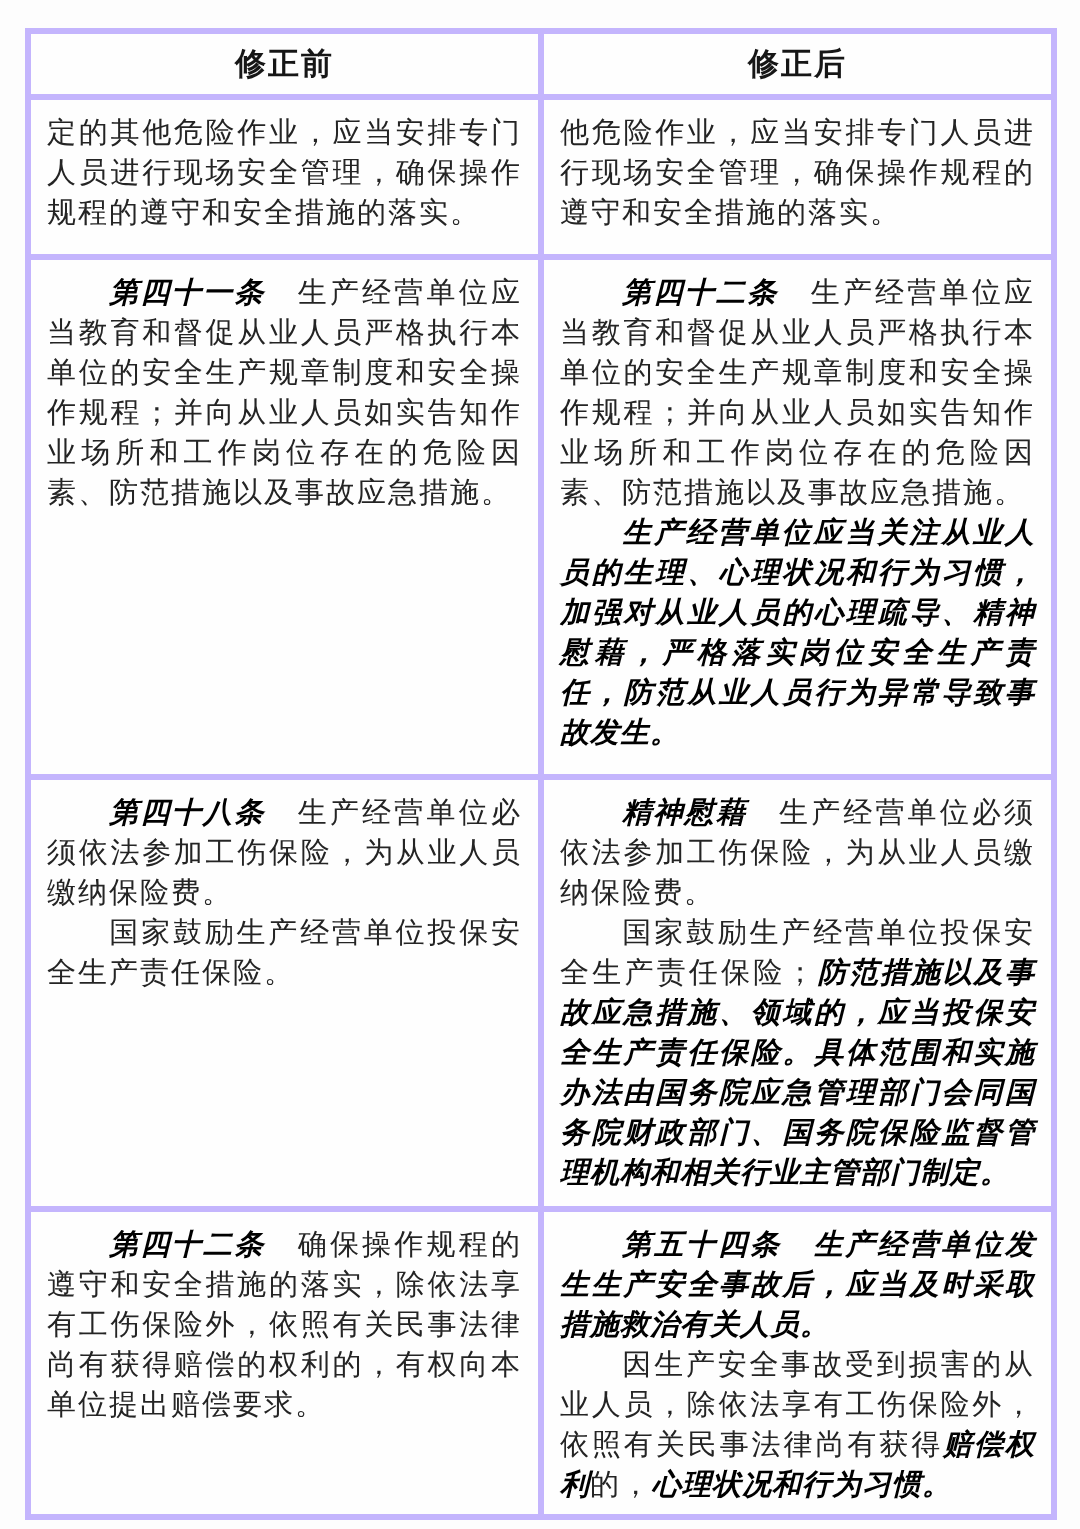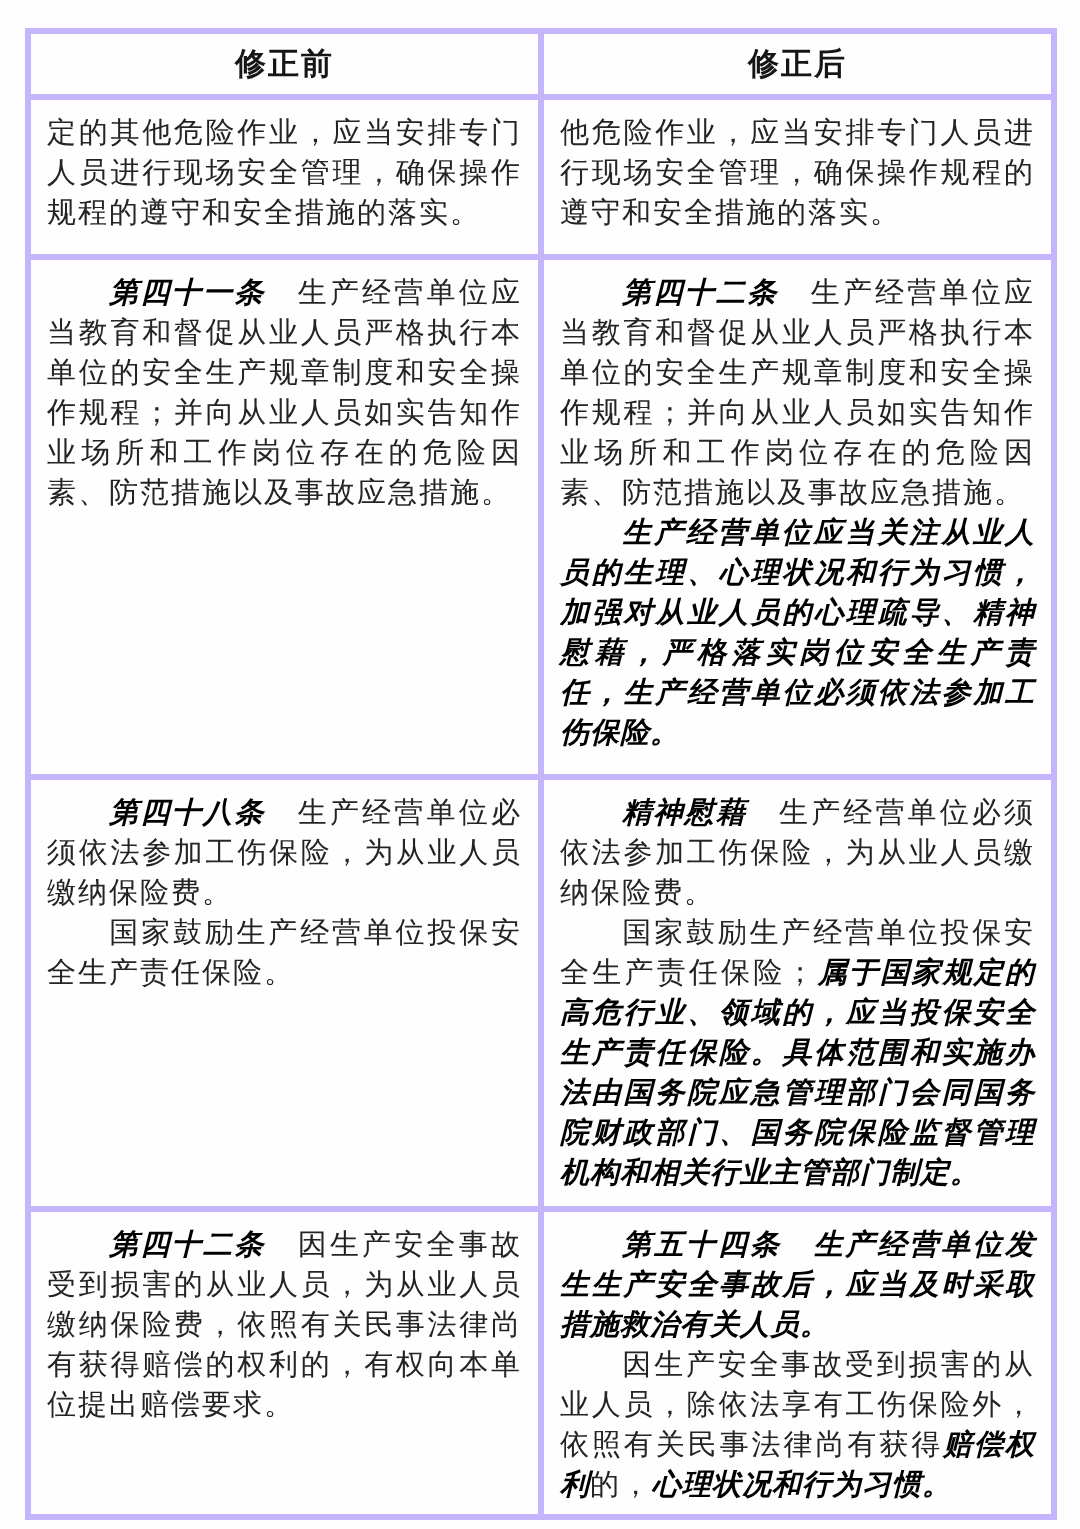--- a/index.html
+++ b/index.html
@@ -91,36 +91,36 @@
           <td class="cell">
             <div class="para"><span class="seg">他危险作业，应当安排专门人员进行现场安全管理，确保操作规程的遵守和安全措施的落实。</span></div>
           </td>
         </tr>
         <tr class="r1">
           <td class="cell">
             <div class="para indent"><span class="seg bold">第四十一条</span><span class="seg">　生产经营单位应当教育和督促从业人员严格执行本单位的安全生产规章制度和安全操作规程；并向从业人员如实告知作业场所和工作岗位存在的危险因素、防范措施以及事故应急措施。</span></div>
           </td>
           <td class="cell">
             <div class="para indent"><span class="seg bold">第四十二条</span><span class="seg">　生产经营单位应当教育和督促从业人员严格执行本单位的安全生产规章制度和安全操作规程；并向从业人员如实告知作业场所和工作岗位存在的危险因素、防范措施以及事故应急措施。</span></div>
-            <div class="para indent"><span class="seg bold">生产经营单位应当关注从业人员的生理、心理状况和行为习惯，加强对从业人员的心理疏导、精神慰藉，严格落实岗位安全生产责任，生产经营单位必须依法参加工伤保险。</span></div>
+            <div class="para indent"><span class="seg bold">生产经营单位应当关注从业人员的生理、心理状况和行为习惯，加强对从业人员的心理疏导、精神慰藉，严格落实岗位安全生产责任，防范从业人员行为异常导致事故发生。</span></div>
           </td>
         </tr>
         <tr class="r2">
           <td class="cell">
             <div class="para indent"><span class="seg bold">第四十八条</span><span class="seg">　生产经营单位必须依法参加工伤保险，为从业人员缴纳保险费。</span></div>
             <div class="para indent"><span class="seg">国家鼓励生产经营单位投保安全生产责任保险。</span></div>
           </td>
           <td class="cell">
             <div class="para indent"><span class="seg bold">精神慰藉</span><span class="seg">　生产经营单位必须依法参加工伤保险，为从业人员缴纳保险费。</span></div>
-            <div class="para indent"><span class="seg">国家鼓励生产经营单位投保安全生产责任保险；</span><span class="seg bold">属于国家规定的高危行业、领域的，应当投保安全生产责任保险。具体范围和实施办法由国务院应急管理部门会同国务院财政部门、国务院保险监督管理机构和相关行业主管部门制定。</span></div>
+            <div class="para indent"><span class="seg">国家鼓励生产经营单位投保安全生产责任保险；</span><span class="seg bold">防范措施以及事故应急措施、领域的，应当投保安全生产责任保险。具体范围和实施办法由国务院应急管理部门会同国务院财政部门、国务院保险监督管理机构和相关行业主管部门制定。</span></div>
           </td>
         </tr>
         <tr class="r3">
           <td class="cell">
-            <div class="para indent"><span class="seg bold">第四十二条</span><span class="seg">　因生产安全事故受到损害的从业人员，为从业人员缴纳保险费，依照有关民事法律尚有获得赔偿的权利的，有权向本单位提出赔偿要求。</span></div>
+            <div class="para indent"><span class="seg bold">第四十二条</span><span class="seg">　确保操作规程的遵守和安全措施的落实，除依法享有工伤保险外，依照有关民事法律尚有获得赔偿的权利的，有权向本单位提出赔偿要求。</span></div>
           </td>
           <td class="cell">
             <div class="para indent"><span class="seg bold">第五十四条　生产经营单位发生生产安全事故后，应当及时采取措施救治有关人员。</span></div>
             <div class="para indent"><span class="seg">因生产安全事故受到损害的从业人员，除依法享有工伤保险外，依照有关民事法律尚有获得</span><span class="seg bold">赔偿权利</span><span class="seg">的，</span><span class="seg bold">心理状况和行为习惯。</span></div>
           </td>
         </tr>
       </tbody>
   </table>
 </div>
 

